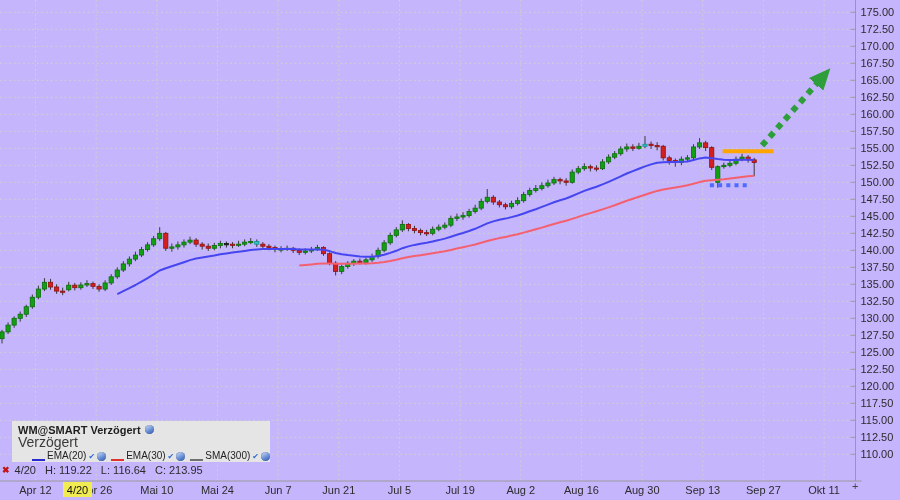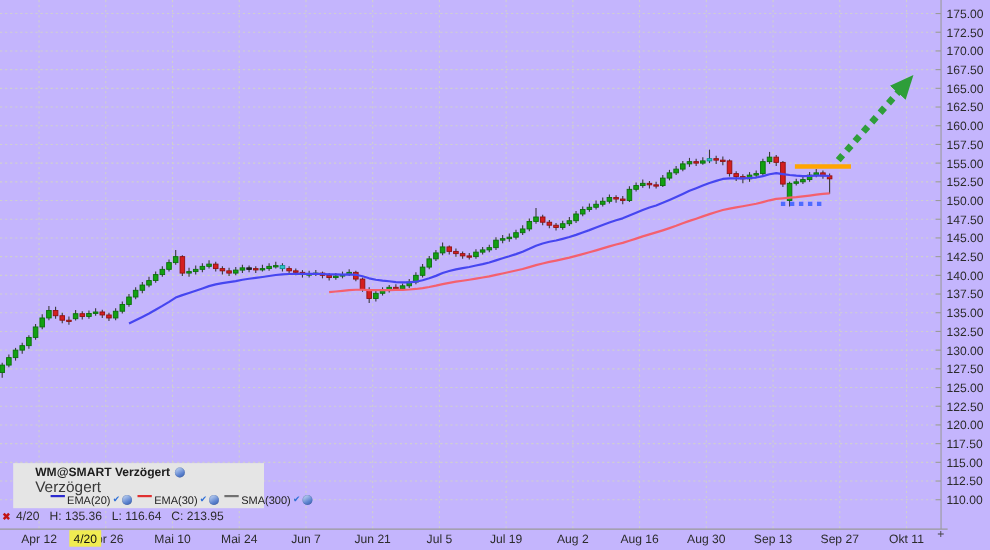--- a/index.html
+++ b/index.html
@@ -1,27 +1,27 @@
 <!DOCTYPE html>
 <html><head>
 <meta charset="utf-8">
 <style>
   html,body{margin:0;padding:0;background:#fff;}
   #app{position:relative;width:900px;height:500px;background:#c4b5fd;overflow:hidden;
        font-family:"Liberation Sans",sans-serif;}
   svg text{font-family:"Liberation Sans",sans-serif;}
 
   
-  .legend{position:absolute;left:12px;top:421px;width:228px;height:41px;
-          background:#e5e5e5;box-sizing:border-box;padding:2px 5px 2px 20px;z-index:5;}
+  .legend{position:absolute;left:12px;top:421px;width:258px;height:41px;
+          background:#e5e5e5;box-sizing:border-box;padding:2px 5px 2px 6px;z-index:5;}
   .legend-title-row{display:flex;align-items:center;gap:4px;height:13px;}
   .legend-title{font-size:11px;font-weight:bold;color:#1d1d1d;white-space:nowrap;}
   .legend-sub{font-size:14px;color:#3a3a3a;height:12px;line-height:12px;}
   .legend-items{display:flex;align-items:center;gap:5px;height:14px;margin-left:14px;white-space:nowrap;}
-  .legend-item{display:flex;align-items:flex-start;gap:2px;}
+  .legend-item{display:flex;align-items:flex-end;gap:2px;}
   .swatch{display:inline-block;width:13px;height:2px;}
   .legend-label{font-size:10px;color:#222;}
   .check{font-size:8px;color:#2f6fd6;line-height:8px;}
   .globe{display:inline-block;width:9px;height:9px;border-radius:50%;
          background:linear-gradient(150deg,#b8cdf0 15%,#5b82cf 65%,#3c5fa8 100%);
          box-shadow:inset 0 0 1px #2d4d8c;}
 
   
   .statusbar{position:absolute;left:2px;top:463px;height:14px;display:flex;
              align-items:center;gap:9px;font-size:11px;color:#2b2b2b;z-index:6;white-space:nowrap;}
@@ -698,19 +698,19 @@
           <span class="legend-label">SMA(300)</span>
           <span class="check">✔</span>
           <span class="globe"></span>
         </span>
       </div>
   </div>
 
   <div class="statusbar">
     <span class="x-ico">✖</span>
     <span>4/20</span>
-    <span><span>H:</span> <span>135.36</span></span>
+    <span><span>H:</span> <span>119.22</span></span>
     <span><span>L:</span> <span>116.64</span></span>
     <span><span>C:</span> <span>213.95</span></span>
   </div>
 
   <div class="corner-plus">+</div>
 </div>
 
 </body></html>

